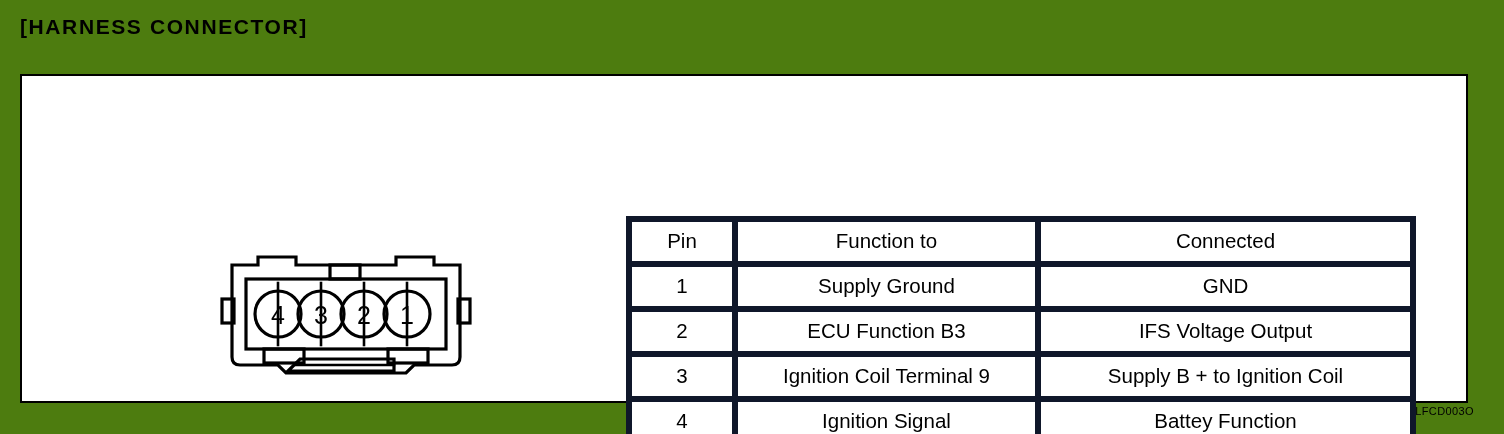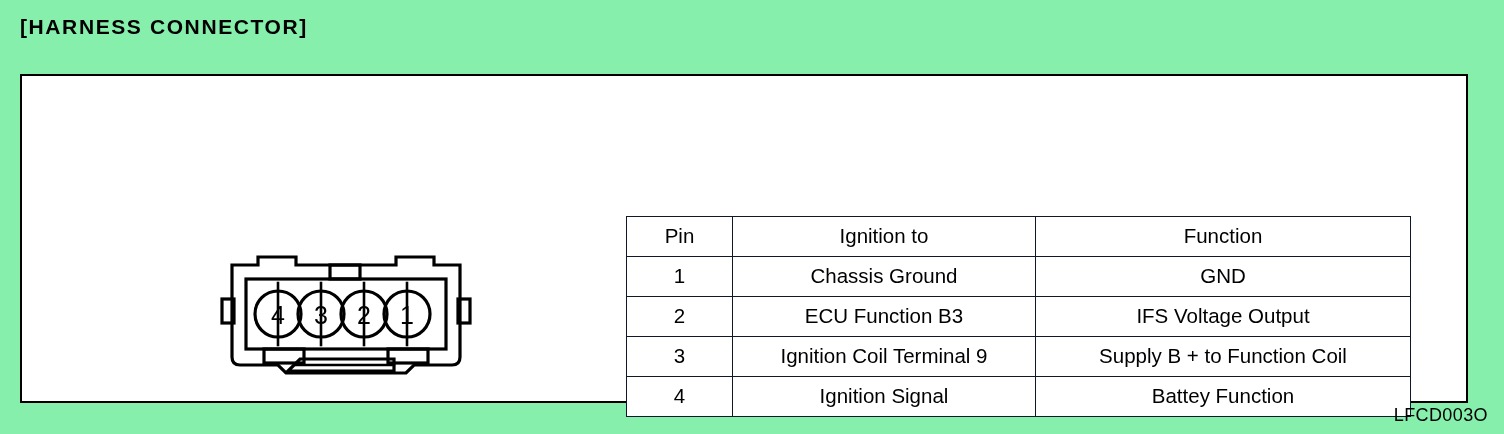--- a/index.html
+++ b/index.html
@@ -8,21 +8,21 @@
     background: #ffffff;
   }
   body {
     font-family: "Liberation Sans", sans-serif;
     color: #000000;
   }
   #page {
     position: relative;
     width: 1504px;
     height: 434px;
-    background: #86efac;
+    background: #4d7c0f;
     overflow: hidden;
   }
 
   
   #section-title {
     position: absolute;
     left: 20px;
     top: 16px;
     font-size: 21px;
     font-weight: bold;
@@ -64,38 +64,38 @@
     border-collapse: collapse;
     table-layout: fixed;
     background: #ffffff;
   }
   #pinout-table col.col-pin { width: 106px; }
   #pinout-table col.col-connected { width: 303px; }
   #pinout-table col.col-function { width: 375px; }
 
   #pinout-table th,
   #pinout-table td {
-    border: 1px solid #0f172a;
+    border: 6px solid #0f172a;
     height: 39px;
     padding: 0 4px;
     text-align: center;
     vertical-align: middle;
     font-size: 20.5px;
     font-weight: normal;
     line-height: 1;
     white-space: nowrap;
     overflow: hidden;
   }
 
   
   #figure-code {
     position: absolute;
-    right: 16px;
+    right: 30px;
     top: 406px;
-    font-size: 18px;
+    font-size: 11px;
     letter-spacing: 0.4px;
     white-space: nowrap;
     line-height: 1;
   }
 </style>
 </head>
 <body>
 
 <div id="page">
 
@@ -163,39 +163,39 @@
 
     <table id="pinout-table">
       <colgroup>
         <col class="col-pin">
         <col class="col-connected">
         <col class="col-function">
       </colgroup>
       <thead>
         <tr>
           <th>Pin</th>
-          <th>Ignition to</th>
-          <th>Function</th>
+          <th>Function to</th>
+          <th>Connected</th>
         </tr>
       </thead>
       <tbody>
         <tr>
           <td>1</td>
-          <td>Chassis Ground</td>
+          <td>Supply Ground</td>
           <td>GND</td>
         </tr>
         <tr>
           <td>2</td>
           <td>ECU Function B3</td>
           <td>IFS Voltage Output</td>
         </tr>
         <tr>
           <td>3</td>
           <td>Ignition Coil Terminal 9</td>
-          <td>Supply B + to Function Coil</td>
+          <td>Supply B + to Ignition Coil</td>
         </tr>
         <tr>
           <td>4</td>
           <td>Ignition Signal</td>
           <td>Battey Function</td>
         </tr>
       </tbody>
     </table>
 
   </div>

